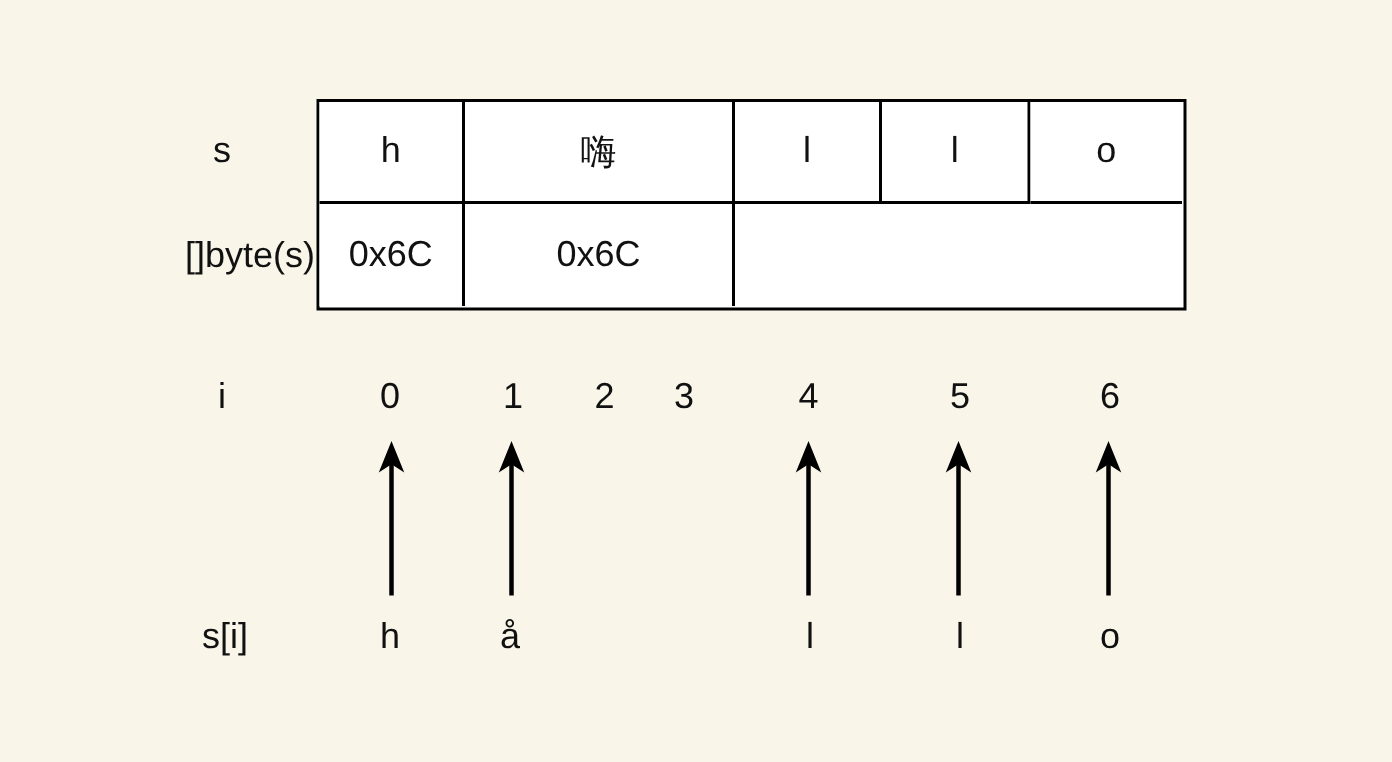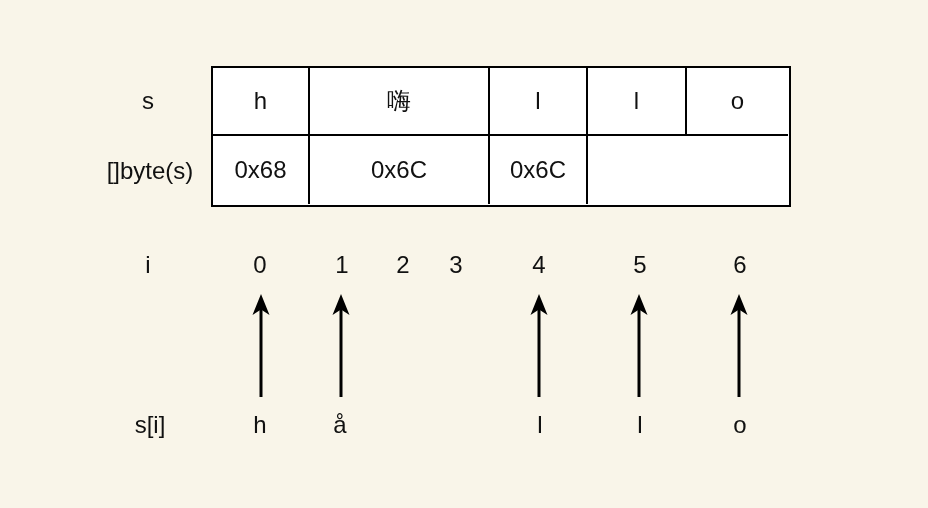--- a/index.html
+++ b/index.html
@@ -69,31 +69,30 @@
     height: 104px;
   }
   .arrow svg { display: block; }
 </style>
 </head>
 <body>
 
 <div class="canvas">
 
   <div class="row-label" style="left:98px; top:86px; width:100px;">s</div>
-  <div class="row-label" style="left:90px; top:156px; width:120px;">[]byte(s)</div>
+  <div class="row-label" style="left:90px; top:156px; width:120px;text-align:right;">[]byte(s)</div>
   <div class="row-label" style="left:98px; top:250px; width:100px;">i</div>
   <div class="row-label" style="left:100px; top:410px; width:100px;">s[i]</div>
 
   <div class="byte-table">
     <div class="cell bR bB">h</div>
     <div class="cell bR bB">嗨</div>
     <div class="cell bR bB">l</div>
     <div class="cell bR bB">l</div>
     <div class="cell bB">o</div>
-    <div class="cell bR">0x68</div>
     <div class="cell bR">0x6C</div>
     <div class="cell bR">0x6C</div>
   </div>
 
   <div class="idx" style="left:230px;">0</div>
   <div class="idx" style="left:312px;">1</div>
   <div class="idx" style="left:373px;">2</div>
   <div class="idx" style="left:426px;">3</div>
   <div class="idx" style="left:509px;">4</div>
   <div class="idx" style="left:610px;">5</div>

